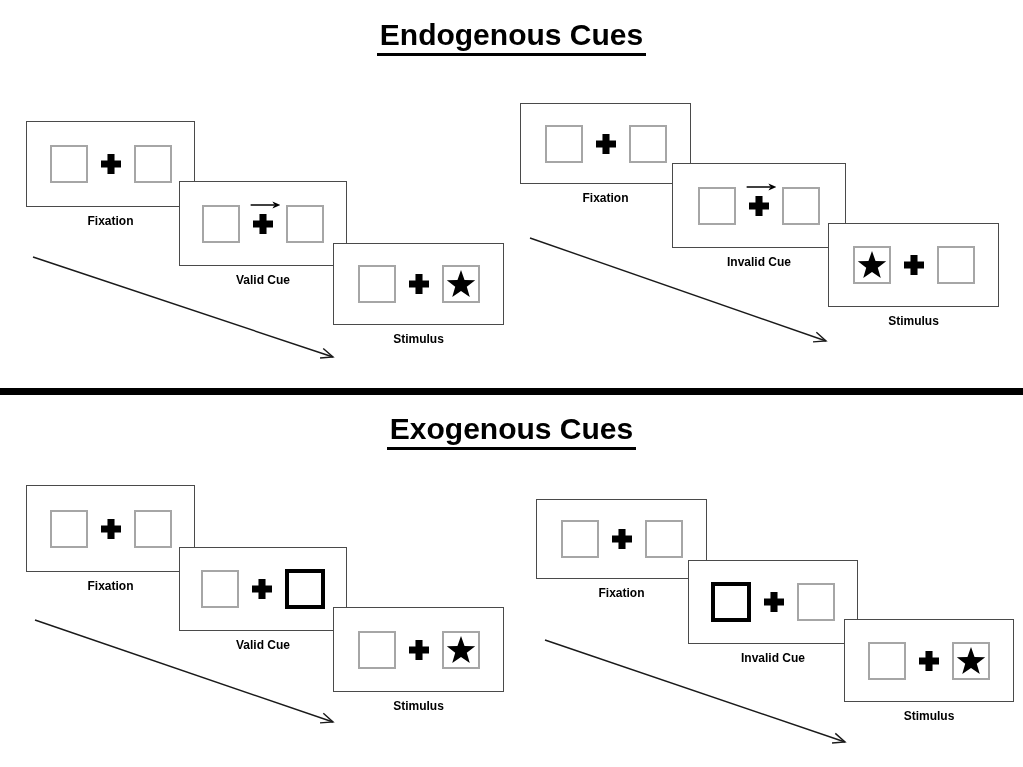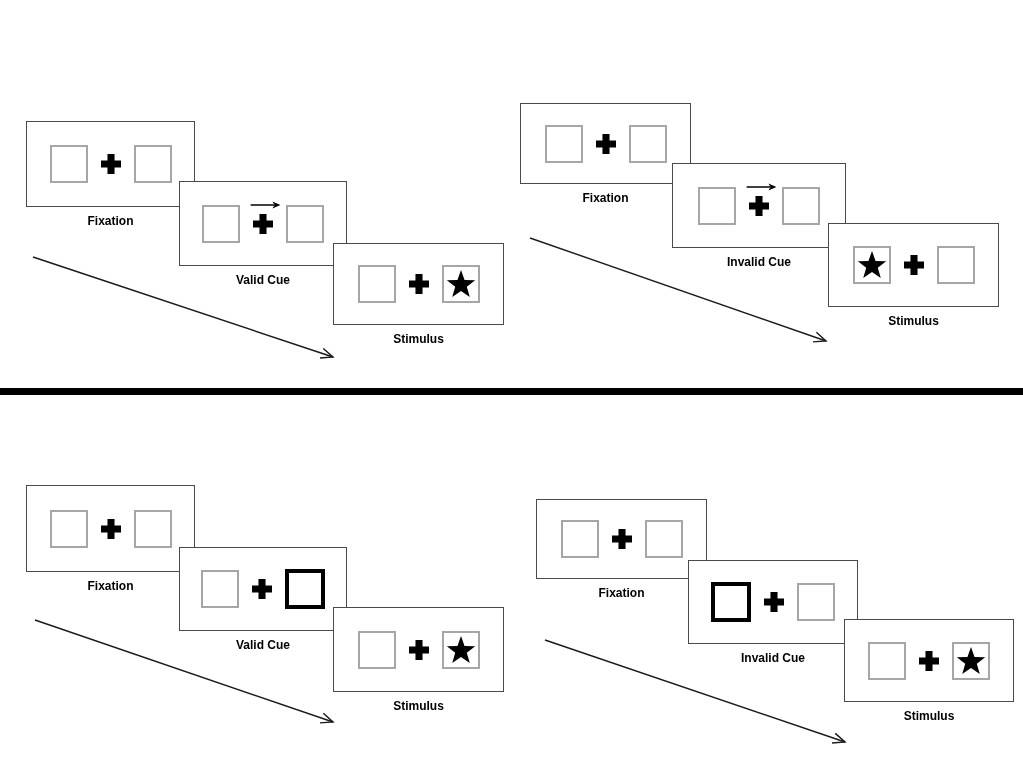--- a/index.html
+++ b/index.html
@@ -20,23 +20,29 @@
           justify-content:center;flex:0 0 auto;}
   .cue-arrow{position:absolute;left:50%;top:-15px;transform:translateX(-42%);}
   .trial-label{position:absolute;text-align:center;font-weight:bold;font-size:12px;
                color:#000;z-index:0;white-space:nowrap;}
   #arrows{position:absolute;left:0;top:0;z-index:4;pointer-events:none;}
 </style>
 </head>
 <body>
 
 <div class="canvas">
+  <div class="title title-endo">
+    <span class="title-text">Endogenous Cues</span>
+  </div>
 
   <div class="divider"></div>
 
+  <div class="title title-exo">
+    <span class="title-text">Exogenous Cues</span>
+  </div>
 
   <svg id="arrows" width="1023" height="767">
       <g>
         <line x1="33" y1="257" x2="333" y2="357" stroke="#1a1a1a" stroke-width="1.4"></line>
         <path d="M320.0397790389024,358.0162050184514 L333,357 L323.2415462421927,348.4109034085803" fill="none" stroke="#1a1a1a" stroke-width="1.4"></path>
       </g>
       <g>
         <line x1="530" y1="238" x2="826" y2="341" stroke="#1a1a1a" stroke-width="1.4"></line>
         <path d="M813.0275645213535,341.8461192305773 L826,341 L816.3550483817719,332.2836413404427" fill="none" stroke="#1a1a1a" stroke-width="1.4"></path>
       </g>

